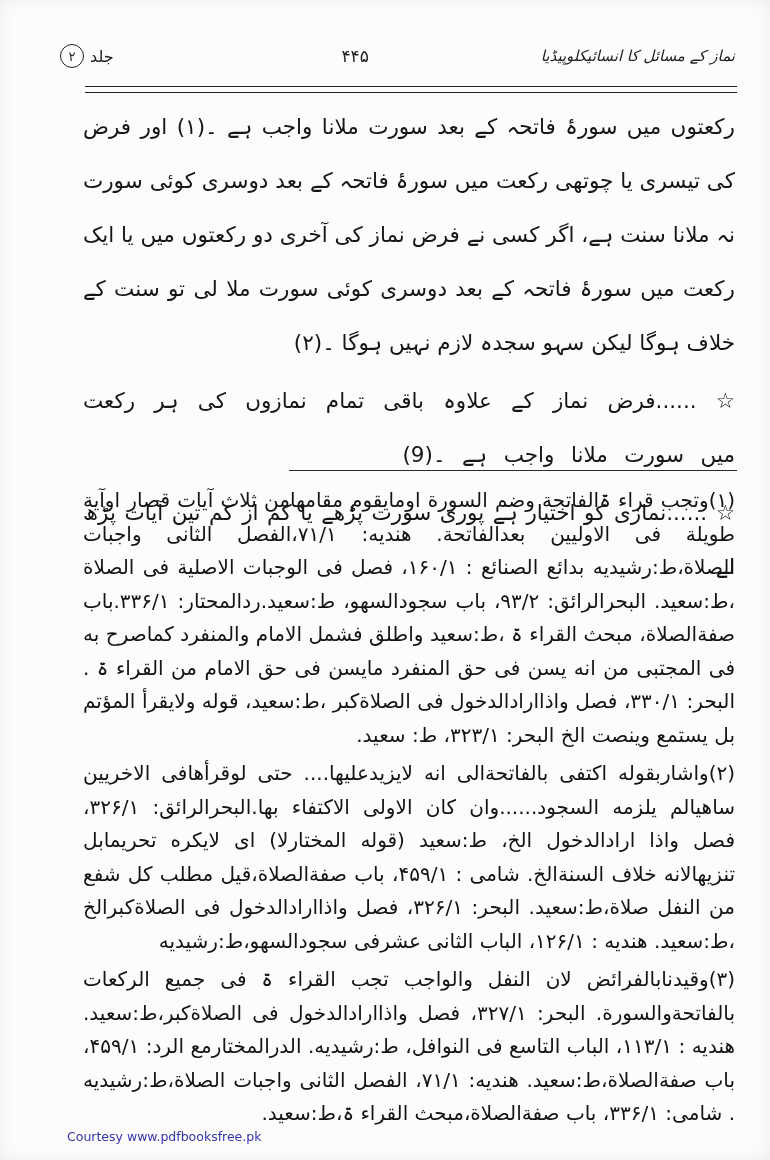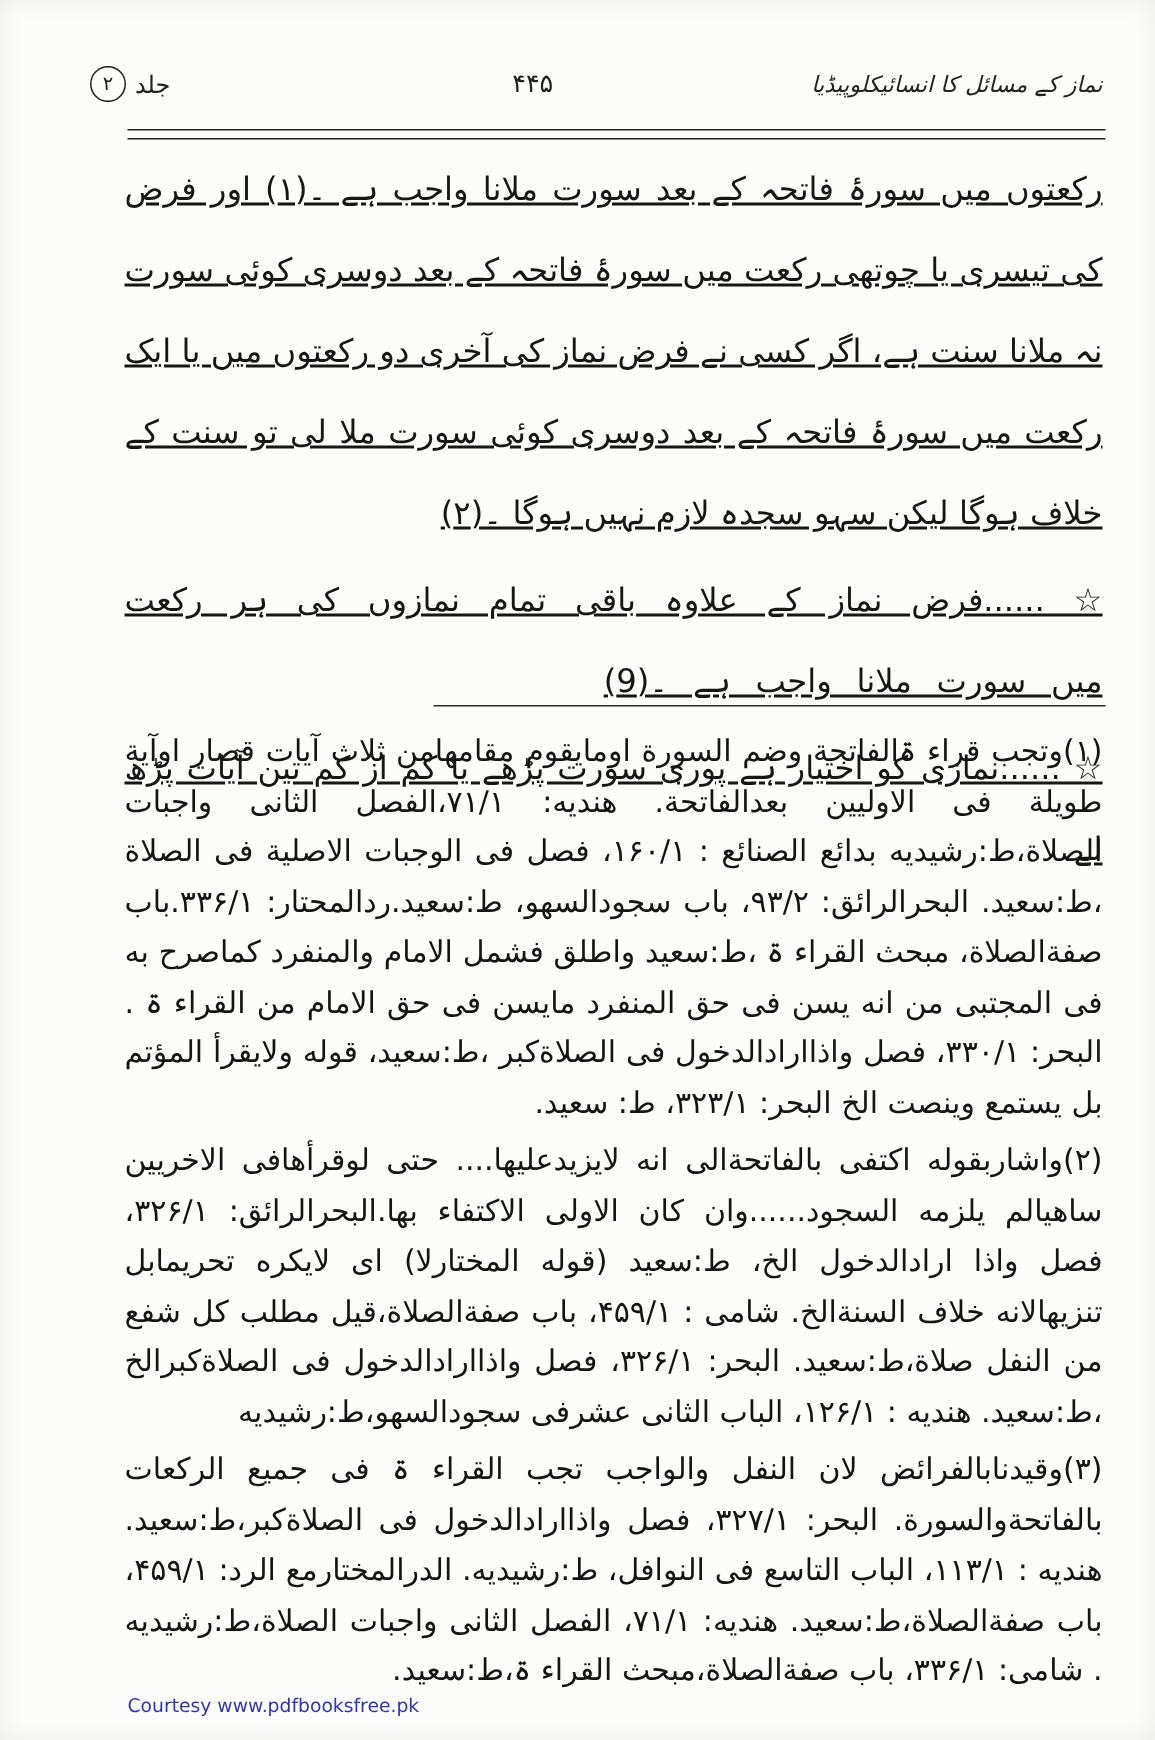--- a/index.html
+++ b/index.html
@@ -34,38 +34,38 @@
   .header-rule{
     position:absolute;top:86px;right:33px;width:652px;height:5px;
     border-top:1.6px solid #222;border-bottom:1px solid #222;
   }
   
   .body-text{
     position:absolute;top:100px;right:35px;width:652px;
     font-size:21.5px;line-height:54px;color:#161616;
     text-align:justify;
   }
-  .body-text p{margin:0;text-decoration:underline;}
+  .body-text p{margin:0;}
   .body-text p.star{margin-top:4px;}
   .body-text p.wide{word-spacing:.45em;}
   
   .footnote-sep{
     position:absolute;top:470px;right:33px;width:448px;height:0;
     border-top:1.7px solid #2a2a2a;
   }
   
   .footnotes{
     position:absolute;top:484px;right:35px;width:652px;
     font-size:20px;line-height:33.5px;color:#141414;
     text-align:justify;
   }
   .footnotes p{margin:0 0 5px 0;}
   
   .courtesy{
-    position:absolute;left:85px;bottom:16px;
+    position:absolute;left:67px;bottom:16px;
     font-size:12.5px;color:#3434ad;
     direction:ltr;font-family:"DejaVu Sans",sans-serif;
   }
 </style>
 </head>
 <body>
 
 <div class="page">
 
   <div class="header">

